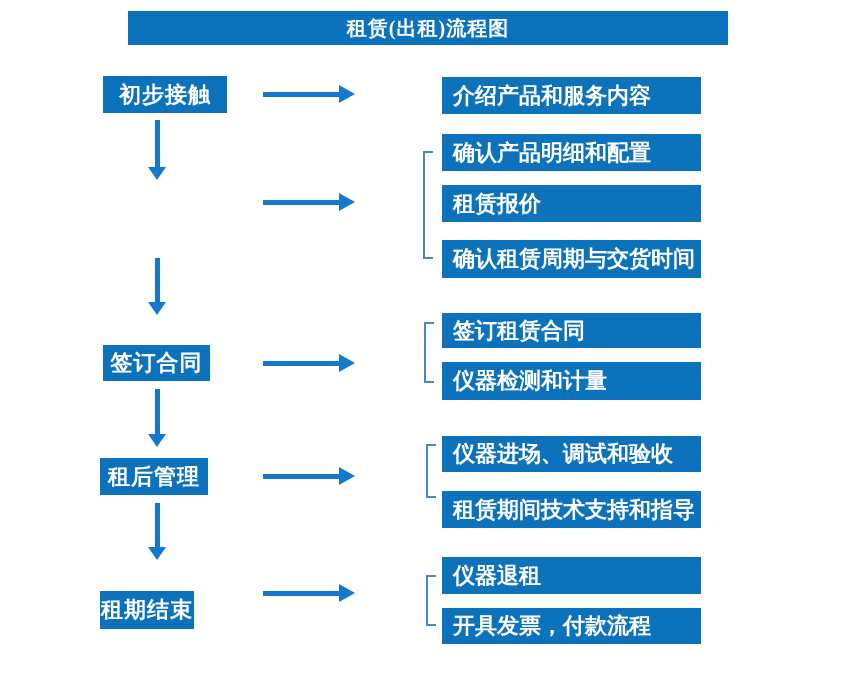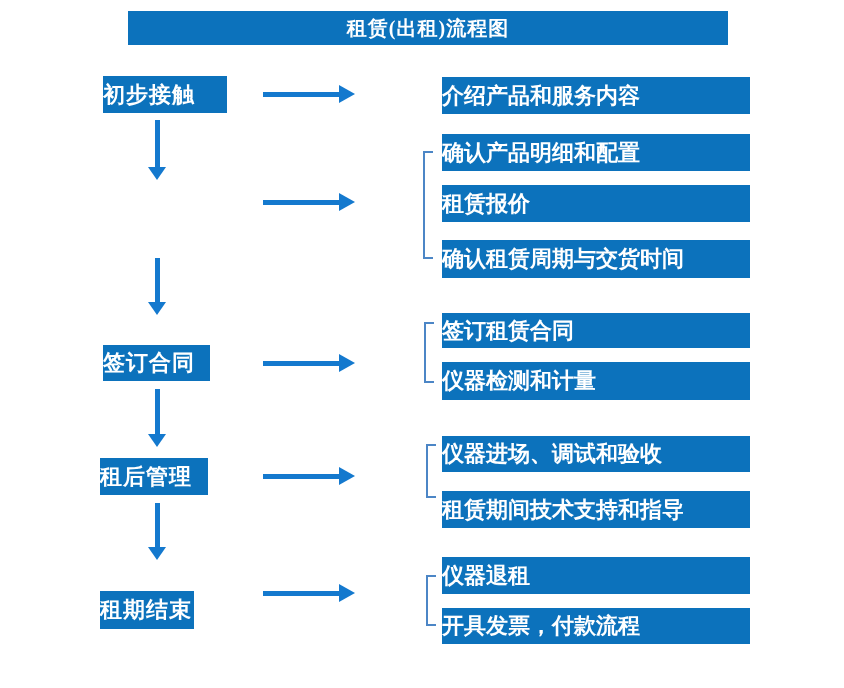--- a/index.html
+++ b/index.html
@@ -15,22 +15,22 @@
     position: absolute; left: 100px; top: 11px; width: 600px; height: 34px;
     background: var(--box, #0c72bc); color: var(--txt, #fff);
     display: flex; align-items: center; justify-content: center;
     font-size: 20px; letter-spacing: 1px; margin-left: 28px;
   }
   .box {
     position: absolute; background: var(--box, #0c72bc); color: var(--txt, #fff);
     display: flex; align-items: center; font-size: 22px; box-sizing: border-box;
     white-space: nowrap;
   }
-  .step { letter-spacing: 1px; }
-  .detail { width: 308px; }
+  .step { justify-content: center; letter-spacing: 1px; }
+  .detail { padding-left: 11px; width: 259px; }
   
   .h-arrow { position: absolute; height: 20px; width: 92px; }
   .h-arrow .shaft {
     position: absolute; left: 0; top: 50%; margin-top: -2.5px;
     height: 5px; width: calc(100% - 14px); background: var(--arrow, #1479ce);
   }
   .h-arrow .head {
     position: absolute; right: 0; top: 50%; margin-top: -9px; width: 0; height: 0;
     border-left: 16px solid var(--arrow, #1479ce);
     border-top: 9px solid transparent; border-bottom: 9px solid transparent;

